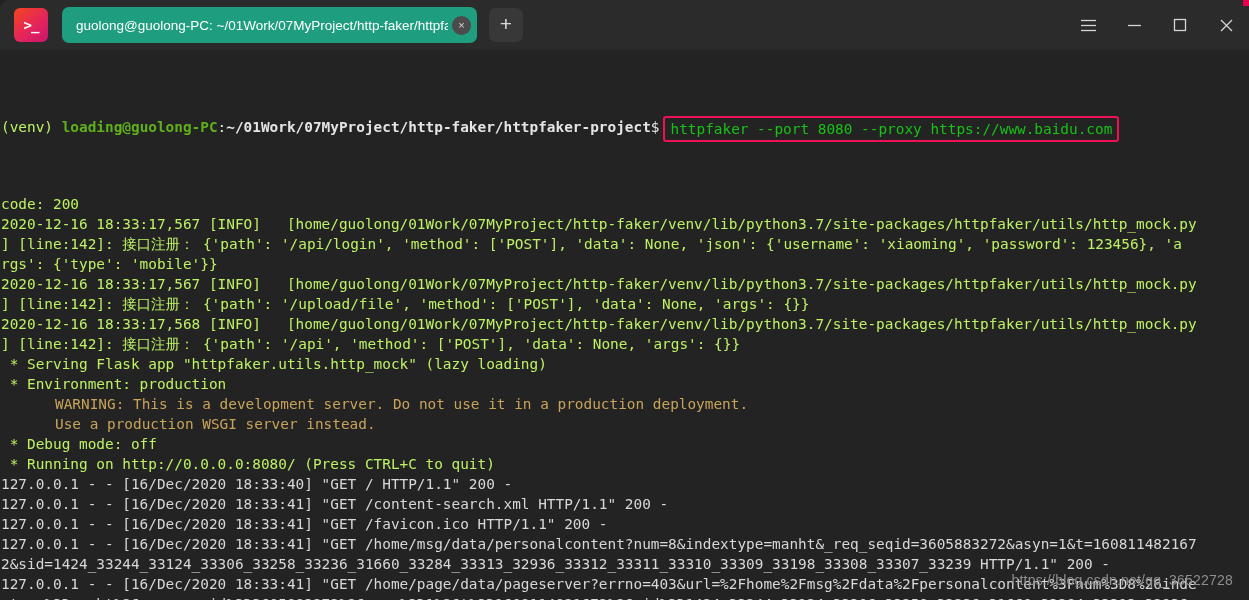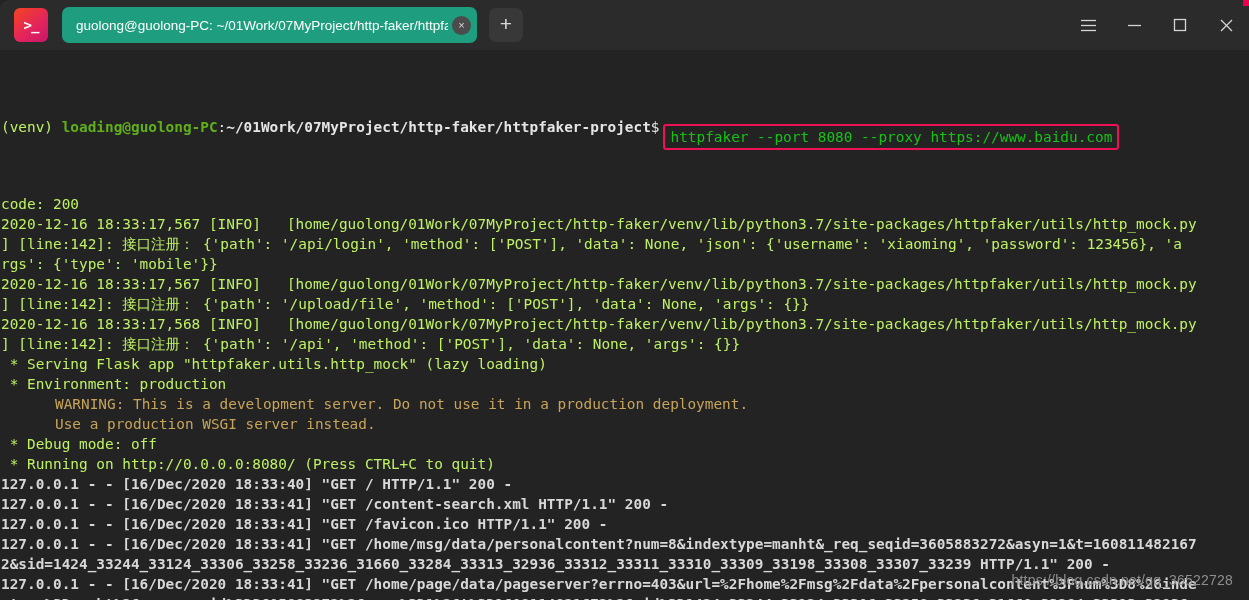--- a/index.html
+++ b/index.html
@@ -126,32 +126,32 @@
     color: #18b218;
     overflow: hidden;
   }
   .line { padding-left: 1px; height: 20px; }
 
   .c-green   { color: #bef264; }
   .c-user    { color: #5fb01a; font-weight: bold; }
   .c-white   { color: #e6e6e6; }
   .c-path    { color: #e5e5e5; font-weight: bold; }
   .c-warn    { color: #c8a45a; padding-left: 29px; }
-  .c-dim     { color: #d8d8d8; font-weight: bold; }
+  .c-dim     { color: #d8d8d8; }
 
   .cmdbox {
     display: inline-block;
     border: 2px solid #ee1155;
     border-radius: 3px;
     padding: 0 5px;
     margin-left: 4px;
     color: #17c217;
     line-height: 22px;
     position: relative;
-    top: 10px;
+    top: 2px;
   }
 
   .watermark {
     position: absolute;
     right: 16px;
     bottom: 10px;
     color: #8e8e8e;
     font-family: "Liberation Sans", sans-serif;
     font-size: 14px;
     letter-spacing: 0.2px;

